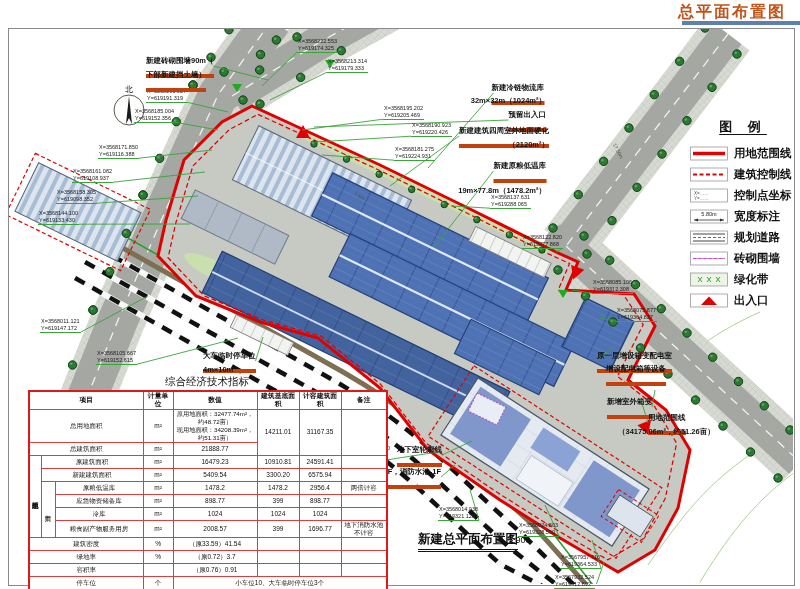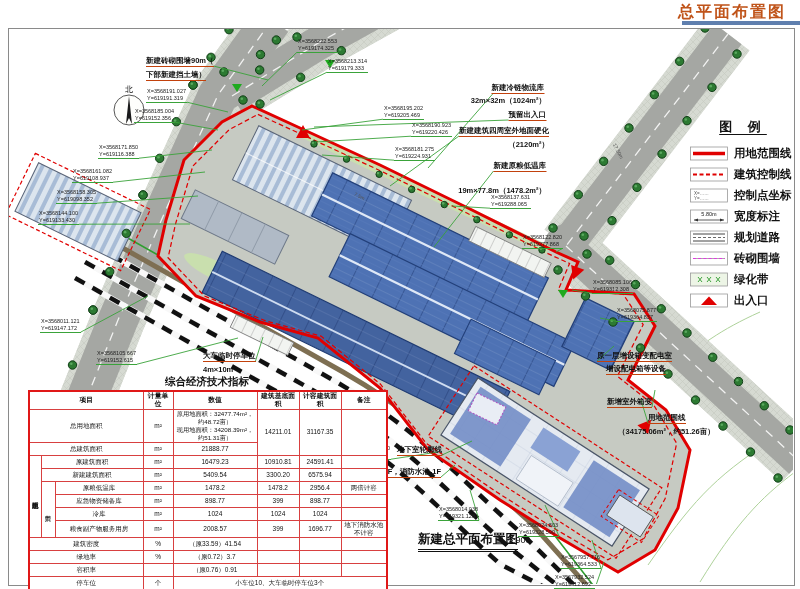--- a/index.html
+++ b/index.html
@@ -11,32 +11,32 @@
   #title-underline{position:absolute;right:0;top:21px;width:118px;height:3.5px;background:#5f7fae;}
   
   #sheet{position:absolute;left:8px;top:28px;width:785px;height:556px;border:1px solid #8a8a8a;
          background:linear-gradient(115deg,#fbfdfa 4%,#eff4e9 45%,#d9e4cd 100%);z-index:0;}
   #plan{position:absolute;left:8px;top:28px;z-index:1;}
   #labels-layer{position:absolute;left:0;top:0;width:800px;height:589px;z-index:2;pointer-events:none;}
   .coord{position:absolute;font-size:5.5px;color:#222;line-height:1.2;white-space:nowrap;
          border-bottom:1px solid #3aa33a;padding:0 1px 1px 1px;}
   .coord span{display:block;}
   .ann{position:absolute;font-size:7.5px;font-weight:700;color:#111;white-space:nowrap;line-height:1.2;}
-  .ann.u{border-bottom:1px solid #c2410c;padding-bottom:1px;}
+  .ann.u{border-bottom:4px solid #c2410c;padding-bottom:9px;}
   .ann.anch-r{transform:translateX(-100%);}
   
   #legend{position:absolute;left:690px;top:118px;width:106px;z-index:3;}
   #legend-title{text-align:center;font-size:13px;font-weight:bold;color:#111;letter-spacing:6px;
                 text-decoration:underline;text-underline-offset:3px;margin-bottom:7px;}
   .lg-row{display:flex;align-items:center;height:21px;}
   .lg-sym{width:38px;height:15px;margin-right:6px;flex:0 0 38px;}
   .lg-lab{font-size:11.5px;font-weight:bold;color:#111;white-space:nowrap;}
   
   #table-wrap{position:absolute;left:28px;top:375px;width:358px;z-index:3;}
-  #table-title{text-align:center;font-size:10.5px;font-weight:bold;color:#111;margin-bottom:1px;}
+  #table-title{text-align:center;font-size:10.5px;font-weight:normal;color:#111;margin-bottom:1px;}
   .itable{border-collapse:collapse;table-layout:fixed;width:358px;background:#fff;border:2px solid #e01818;}
   .itable th,.itable td{border:1px solid #d84040;text-align:center;font-size:6.5px;color:#111;
         padding:0 1px;line-height:1.25;overflow:hidden;height:12px;}
   .itable th{font-weight:bold;font-size:6.8px;height:13px;}
   .itable .pre{white-space:pre-line;font-size:6.2px;}
   .itable .tall{height:32px;}
   .itable .vert{writing-mode:vertical-rl;text-orientation:upright;letter-spacing:0;padding:0;}
   
   #drawing-subtitle{position:absolute;left:418px;top:531px;z-index:2;font-size:12.5px;font-weight:bold;color:#111;
                     border-bottom:3px double #111;padding-bottom:1px;}

